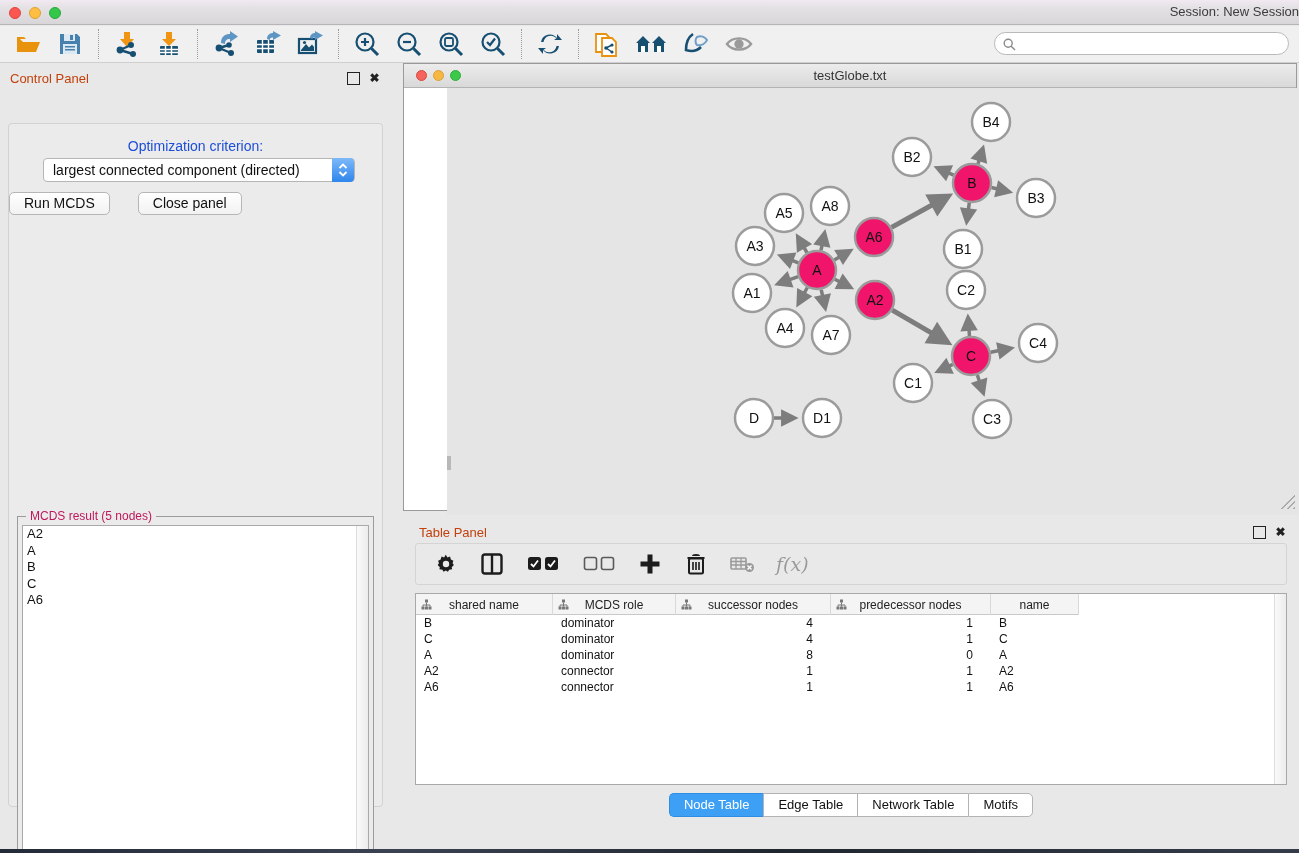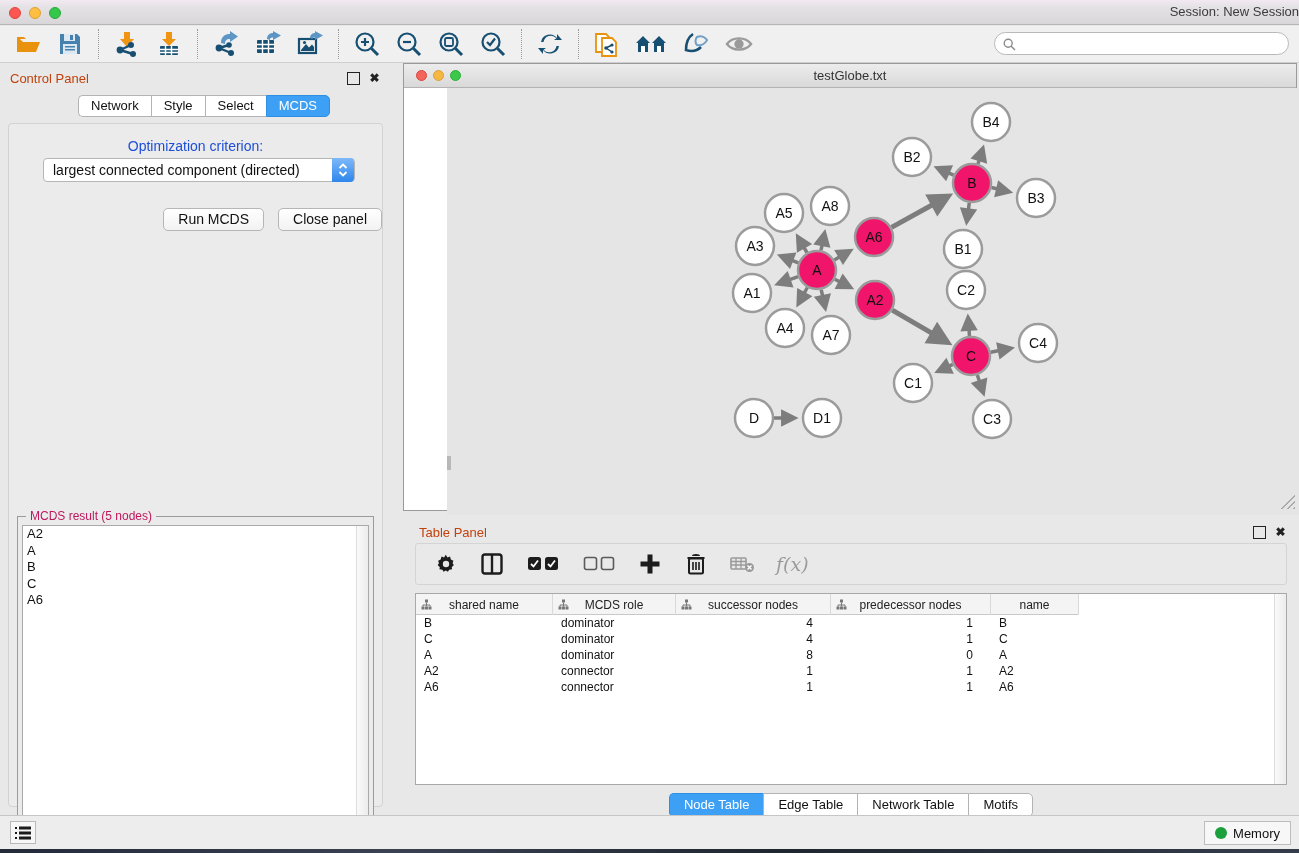--- a/index.html
+++ b/index.html
@@ -46,21 +46,21 @@
     background:#ebebeb; border:1px solid #d2d2d2; border-radius:4px; }
   .opt-label { position:absolute; left:0; width:100%; top:14px; text-align:center;
     font-size:14px; color:#1d4ed8; }
   .combo { position:absolute; left:34px; top:34px; width:312px; height:24px; background:#fff;
     border:1px solid #b6b6b6; border-radius:4px; font-size:14px; color:#111;
     display:flex; align-items:center; padding-left:9px; }
   .combo-step { position:absolute; right:0; top:-1px; width:22px; height:24px; border-radius:0 4px 4px 0;
     background:linear-gradient(#7db9f9,#2e86ec); display:flex; flex-direction:column;
     align-items:center; justify-content:center; color:#fff; }
   .combo-step svg { display:block; }
-  .cp-buttons { position:absolute; left:0; top:84px; width:100%; display:flex; justify-content:flex-end; gap:14px; }
+  .cp-buttons { position:absolute; left:0; top:68px; width:100%; display:flex; justify-content:flex-start; gap:28px; }
   .btn { background:linear-gradient(#ffffff,#f2f2f2); border:1px solid #b6b6b6; border-radius:5px;
     font-size:14px; color:#111; padding:3px 14px; height:23px; line-height:15px; }
   .result-box { position:absolute; left:8px; top:392px; width:357px; height:340px;
     border:1px solid #9b9b9b; background:#ebebeb; }
   .result-legend { position:absolute; left:8px; top:-8px; background:#ebebeb; padding:0 4px;
     font-size:12px; color:#be185d; }
   .result-list { position:absolute; left:4px; top:8px; right:4px; bottom:4px; background:#fff;
     border:1px solid #a9a9a9; overflow:hidden; }
   .result-scroll { position:absolute; right:0; top:0; width:12px; height:100%;
     background:linear-gradient(90deg,#fafafa,#ececec); border-left:1px solid #ddd; }
@@ -288,26 +288,20 @@
           </svg>
       </span>
     </div>
   </div>
 
   <div class="control-panel">
     <div class="panel-head">
       <span class="ptitle">Control Panel</span>
       <span class="winbtn float-btn" style="right:31px"></span>
       <span class="winbtn" style="right:10px; font-weight:bold">✖</span>
-    </div>
-    <div class="cp-tabs">
-      <span class="seg">Network</span>
-      <span class="seg">Style</span>
-      <span class="seg">Select</span>
-      <span class="seg active">MCDS</span>
     </div>
     <div class="cp-body">
       <div class="opt-label">Optimization criterion:</div>
       <div class="combo">
         <span>largest connected component (directed)</span>
         <span class="combo-step">
           <svg width="10" height="16" viewBox="0 0 10 16">
               <path d="M1.5 6 L5 2.5 L8.5 6" fill="none" stroke="#fff" stroke-width="1.8"></path>
               <path d="M1.5 10 L5 13.5 L8.5 10" fill="none" stroke="#fff" stroke-width="1.8"></path>
             </svg>
@@ -597,32 +591,14 @@
       <div class="grid-scroll"></div>
     </div>
     <div class="tp-tabs" id="tp-tabs">
         <span class="seg active">Node Table</span>
         <span class="seg">Edge Table</span>
         <span class="seg">Network Table</span>
         <span class="seg">Motifs</span>
       </div>
   </div>
 
-  <div class="statusbar">
-    <span class="list-btn">
-      <svg width="16" height="14" viewBox="0 0 16 14">
-          <g fill="#1c1c1c">
-            <rect x="0" y="1" width="2" height="2"></rect>
-            <rect x="4" y="0.5" width="12" height="3"></rect>
-            <rect x="0" y="6" width="2" height="2"></rect>
-            <rect x="4" y="5.5" width="12" height="3"></rect>
-            <rect x="0" y="11" width="2" height="2"></rect>
-            <rect x="4" y="10.5" width="12" height="3"></rect>
-          </g>
-        </svg>
-    </span>
-    <span class="memory-btn">
-      <span class="memdot"></span>
-      <span>Memory</span>
-    </span>
-  </div>
   <div class="desktop-strip"></div>
 </div>
 
 </body></html>

